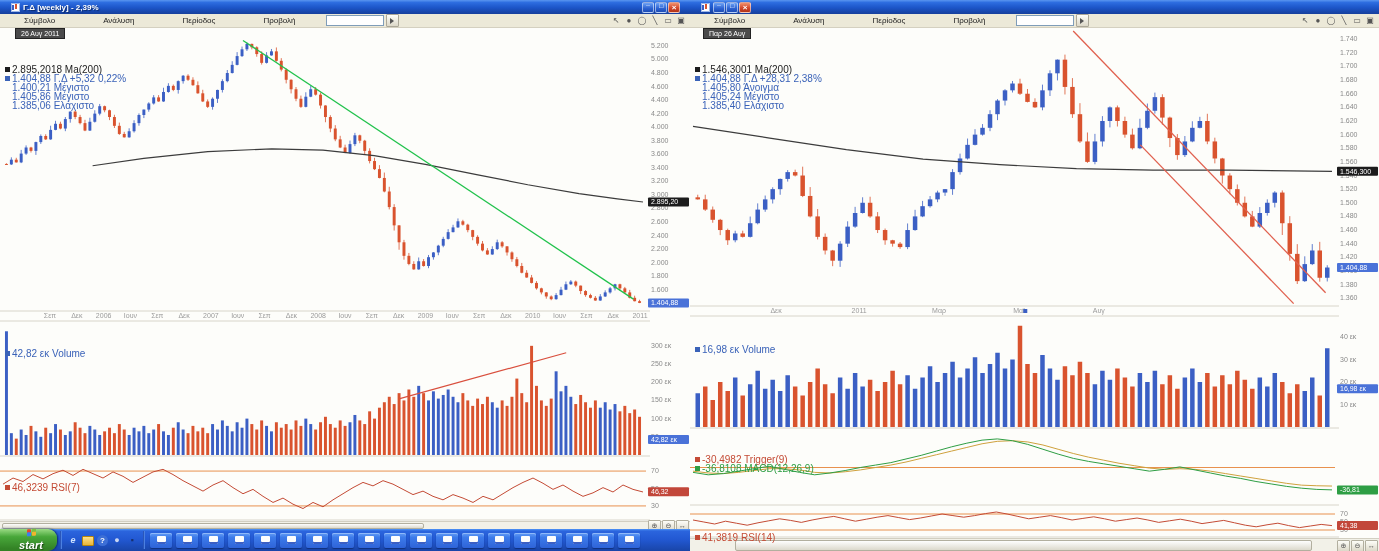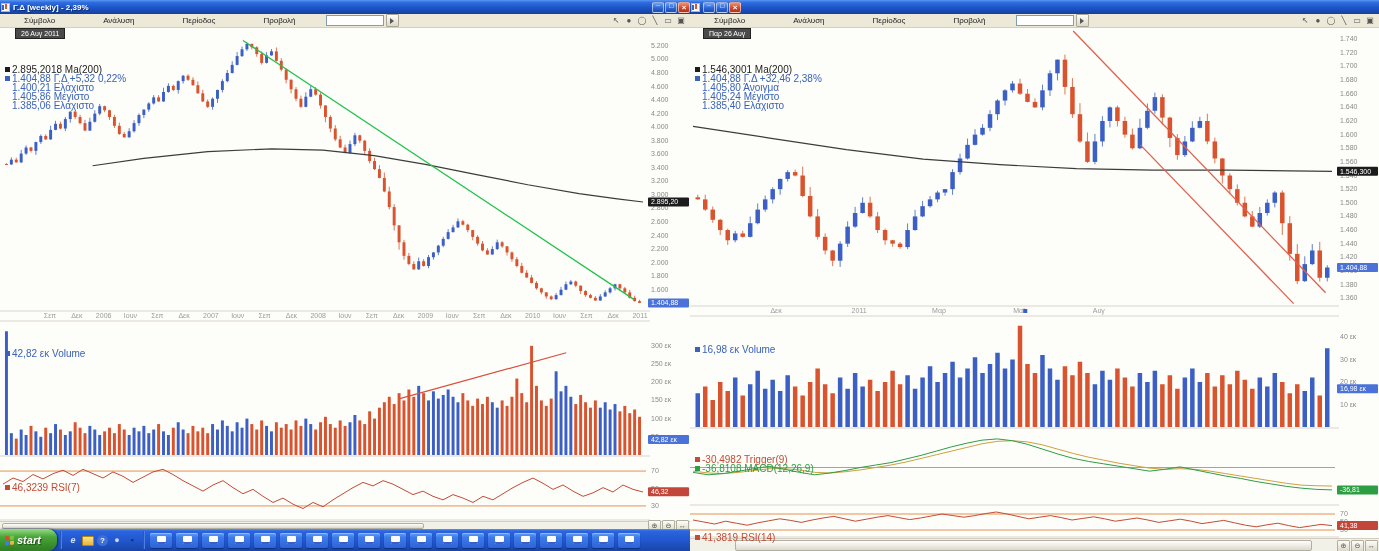--- a/index.html
+++ b/index.html
@@ -2,21 +2,21 @@
 <html><head>
 <meta charset="utf-8">
 <style>
   html,body{margin:0;padding:0;background:#1a1a1a;}
   body{width:1379px;height:551px;font-family:"Liberation Sans",sans-serif;}
   .screen{position:relative;width:1379px;height:551px;overflow:hidden;background:#0d2a7a;}
   .win{position:absolute;background:#fdfdfa;overflow:hidden;}
   
   .tbar{position:absolute;left:0;top:0;right:0;height:14px;
     background:linear-gradient(180deg,#5a96f0 0%,#2d6de0 18%,#1c55c8 55%,#163f9c 100%);
-    display:flex;align-items:center;padding:0 0;}
+    display:flex;align-items:center;padding:0 10px;}
   .wicon{width:9px;height:9px;background:#fff;border-radius:1px;margin:0 3px 0 1px;
     box-shadow:inset 0 0 0 1px #9db6e8;position:relative;}
   .wicon::after{content:"";position:absolute;left:1px;top:2px;width:2px;height:5px;background:#3b5fc4;box-shadow:3px -1px 0 #d9532e;}
   .ttext{color:#fff;font-size:8px;font-weight:bold;text-shadow:1px 1px 1px #0a2a6a;white-space:nowrap;flex:1;}
   .wbtns{display:flex;gap:1px;}
   .wb{width:12px;height:11px;border-radius:2px;border:1px solid #ffffff88;box-sizing:border-box;
     background:linear-gradient(180deg,#6fa3f5,#2c62d2 60%,#1d4cb4);position:relative;}
   .wb::before{position:absolute;left:0;right:0;top:-1px;text-align:center;color:#fff;font-size:7px;font-weight:bold;}
   .wb.min::before{content:"_";top:-4px;}
   .wb.max::before{content:"□";}
@@ -44,21 +44,21 @@
   .hsl{top:521px;height:8px;}
   .hsr{top:538px;height:13px;}
   .thumb{position:absolute;top:1px;bottom:1px;background:linear-gradient(180deg,#fefefe,#dcd9cc);border:1px solid #b2af9f;border-radius:2px;}
   .sbtns{position:absolute;right:1px;top:0;bottom:0;display:flex;align-items:center;gap:1px;}
   .sb{width:11px;height:10px;background:linear-gradient(#fdfdf8,#dcd8c8);border:1px solid #b2af9f;border-radius:1px;
      font-size:7px;color:#555;text-align:center;line-height:9px;}
   
   .taskbar{position:absolute;left:0;top:529px;width:690px;height:22px;
     background:linear-gradient(180deg,#5197f7 0%,#2b65de 9%,#2258d2 48%,#1945a8 100%);display:flex;align-items:center;}
   .start{height:22px;width:57px;border-radius:0 9px 9px 0;display:flex;align-items:center;gap:3px;padding-left:5px;box-sizing:border-box;
-    background:linear-gradient(180deg,#9adb84,#48a73a 35%,#338225 90%);box-shadow:1px 0 2px #0a2a6a;}
+    background:linear-gradient(180deg,#9adb84,#48a73a 35%,#338225 90%);box-shadow:1px 0 2px #0a2a6a;flex-direction:column;}
   .flag{width:9px;height:9px;position:relative;transform:skewY(-6deg);}
   .flag span{position:absolute;width:4px;height:4px;border-radius:1px;}
   .flag .f1{left:0;top:0;background:#e8442c;} .flag .f2{right:0;top:0;background:#7cc142;}
   .flag .f3{left:0;bottom:0;background:#3a7ff0;} .flag .f4{right:0;bottom:0;background:#f2b42c;}
   .slabel{color:#fff;font-size:11px;font-weight:bold;font-style:italic;text-shadow:1px 1px 1px #1f4f16;}
   .tdiv{width:2px;height:18px;margin:0 3px;background:linear-gradient(90deg,#1941a5,#5c95f5);}
   .ql{display:flex;align-items:center;gap:3px;padding:0 2px;}
   .qli{width:12px;height:12px;font-size:9px;line-height:12px;text-align:center;color:#eaf2ff;}
   .qli[data-name="ie-icon"]{font-style:italic;font-weight:bold;color:#cfe3ff;}
   .qli[data-name="folder-icon"]{background:linear-gradient(#ffe28a,#e8b53a);border:1px solid #b8860b;border-radius:1px;width:10px;height:8px;margin-top:2px;}
@@ -566,21 +566,21 @@
         <div class="lrow" data-name="legend-line">
           <span class="lmark" style="background: rgb(28, 28, 28);"></span>
           <span style="color: rgb(28, 28, 28);">2.895,2018 Ma(200)</span>
         </div>
         <div class="lrow" data-name="legend-line">
           <span class="lmark" style="background: rgb(58, 98, 184);"></span>
           <span style="color: rgb(58, 98, 184);">1.404,88 Γ.Δ +5,32 0,22%</span>
         </div>
         <div class="lrow" data-name="legend-line">
           <span class="lpad"></span>
-          <span style="color: rgb(58, 98, 184);">1.400,21 Ελάχιστο</span>
+          <span style="color: rgb(58, 98, 184);">1.400,21 Μέγιστο</span>
         </div>
         <div class="lrow" data-name="legend-line">
           <span class="lpad"></span>
           <span style="color: rgb(58, 98, 184);">1.405,86 Μέγιστο</span>
         </div>
         <div class="lrow" data-name="legend-line">
           <span class="lpad"></span>
           <span style="color: rgb(58, 98, 184); text-align: center;">1.385,06 Ελάχιστο</span>
         </div>
       </div>
@@ -1026,21 +1026,21 @@
         <text x="650" y="364.295" font-size="7" fill="#fff">16,98 εκ</text>
       </svg>
     <div class="tip" style="left:13px;top:28px" data-name="date-tooltip">Παρ 26 Αυγ</div>
     <div class="leg" id="legR_price" data-name="price-legend" style="left:5px;top:40px">
         <div class="lrow" data-name="legend-line">
           <span class="lmark" style="background: rgb(28, 28, 28);"></span>
           <span style="color: rgb(28, 28, 28);">1.546,3001 Ma(200)</span>
         </div>
         <div class="lrow" data-name="legend-line">
           <span class="lmark" style="background: rgb(58, 98, 184);"></span>
-          <span style="color: rgb(58, 98, 184);">1.404,88 Γ.Δ +32,46 2,38%</span>
+          <span style="color: rgb(58, 98, 184);">1.404,88 Γ.Δ +28,31 2,38%</span>
         </div>
         <div class="lrow" data-name="legend-line">
           <span class="lpad"></span>
           <span style="color: rgb(58, 98, 184);">1.405,80 Άνοιγμα</span>
         </div>
         <div class="lrow" data-name="legend-line">
           <span class="lpad"></span>
           <span style="color: rgb(58, 98, 184);">1.405,24 Μέγιστο</span>
         </div>
         <div class="lrow" data-name="legend-line">

